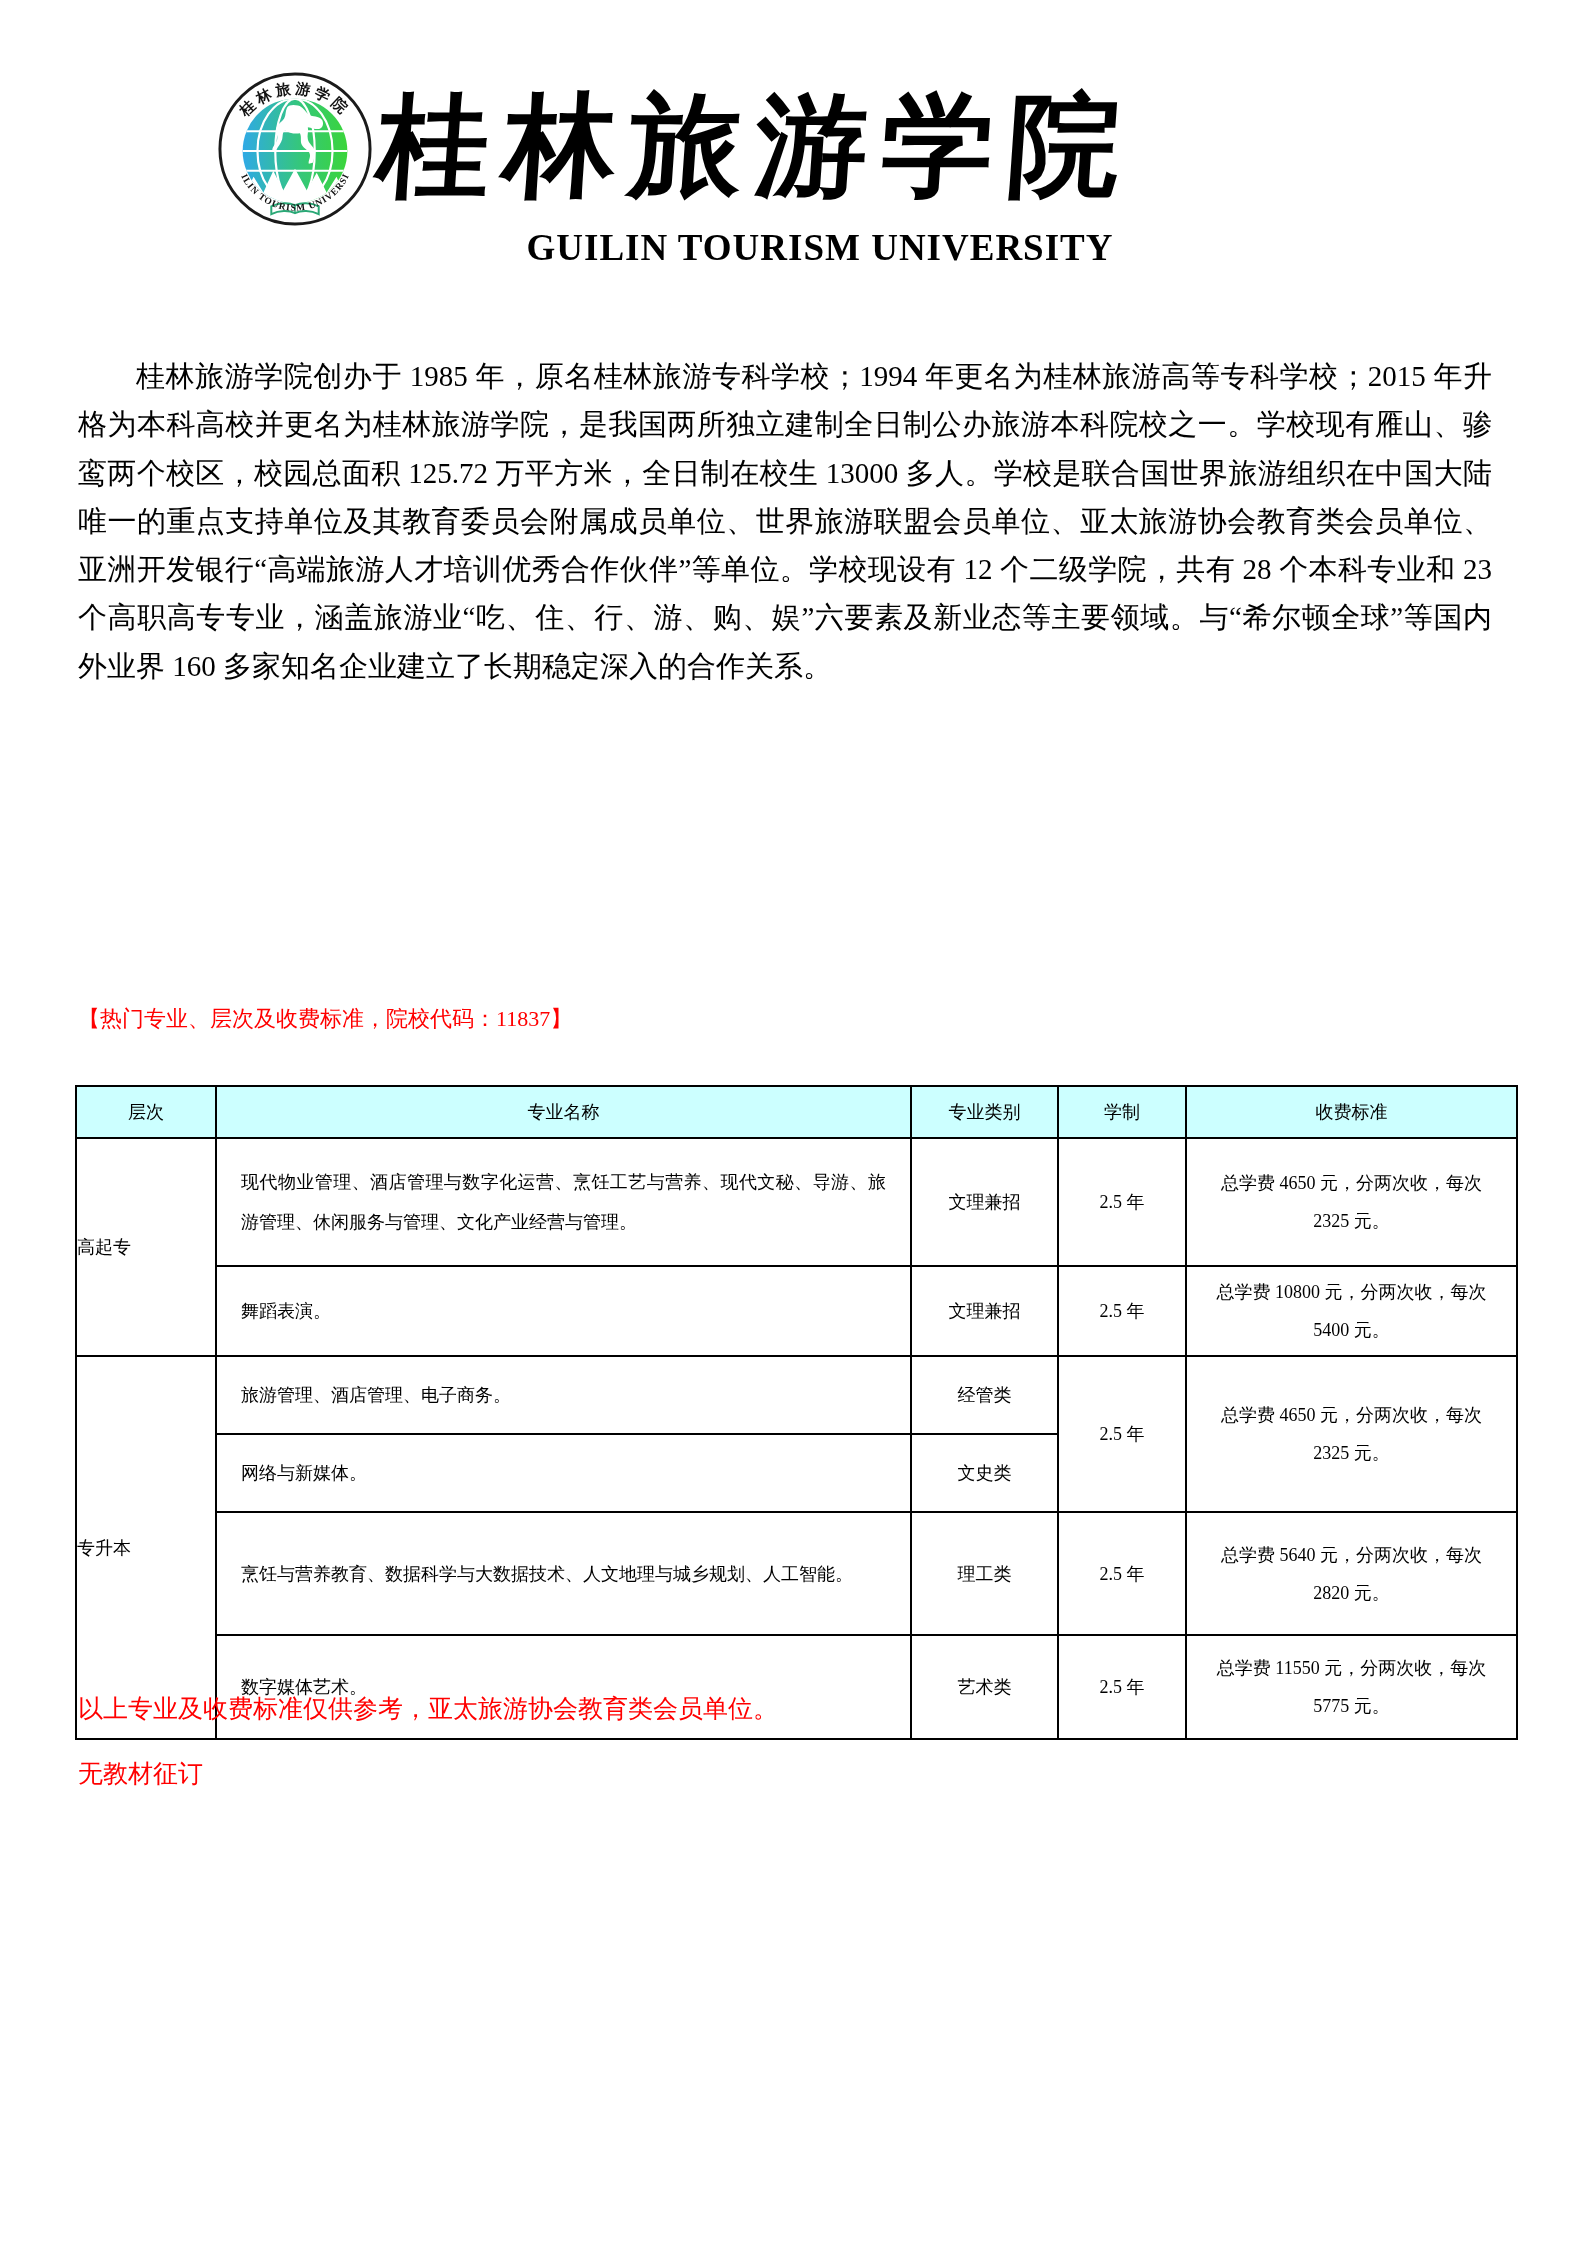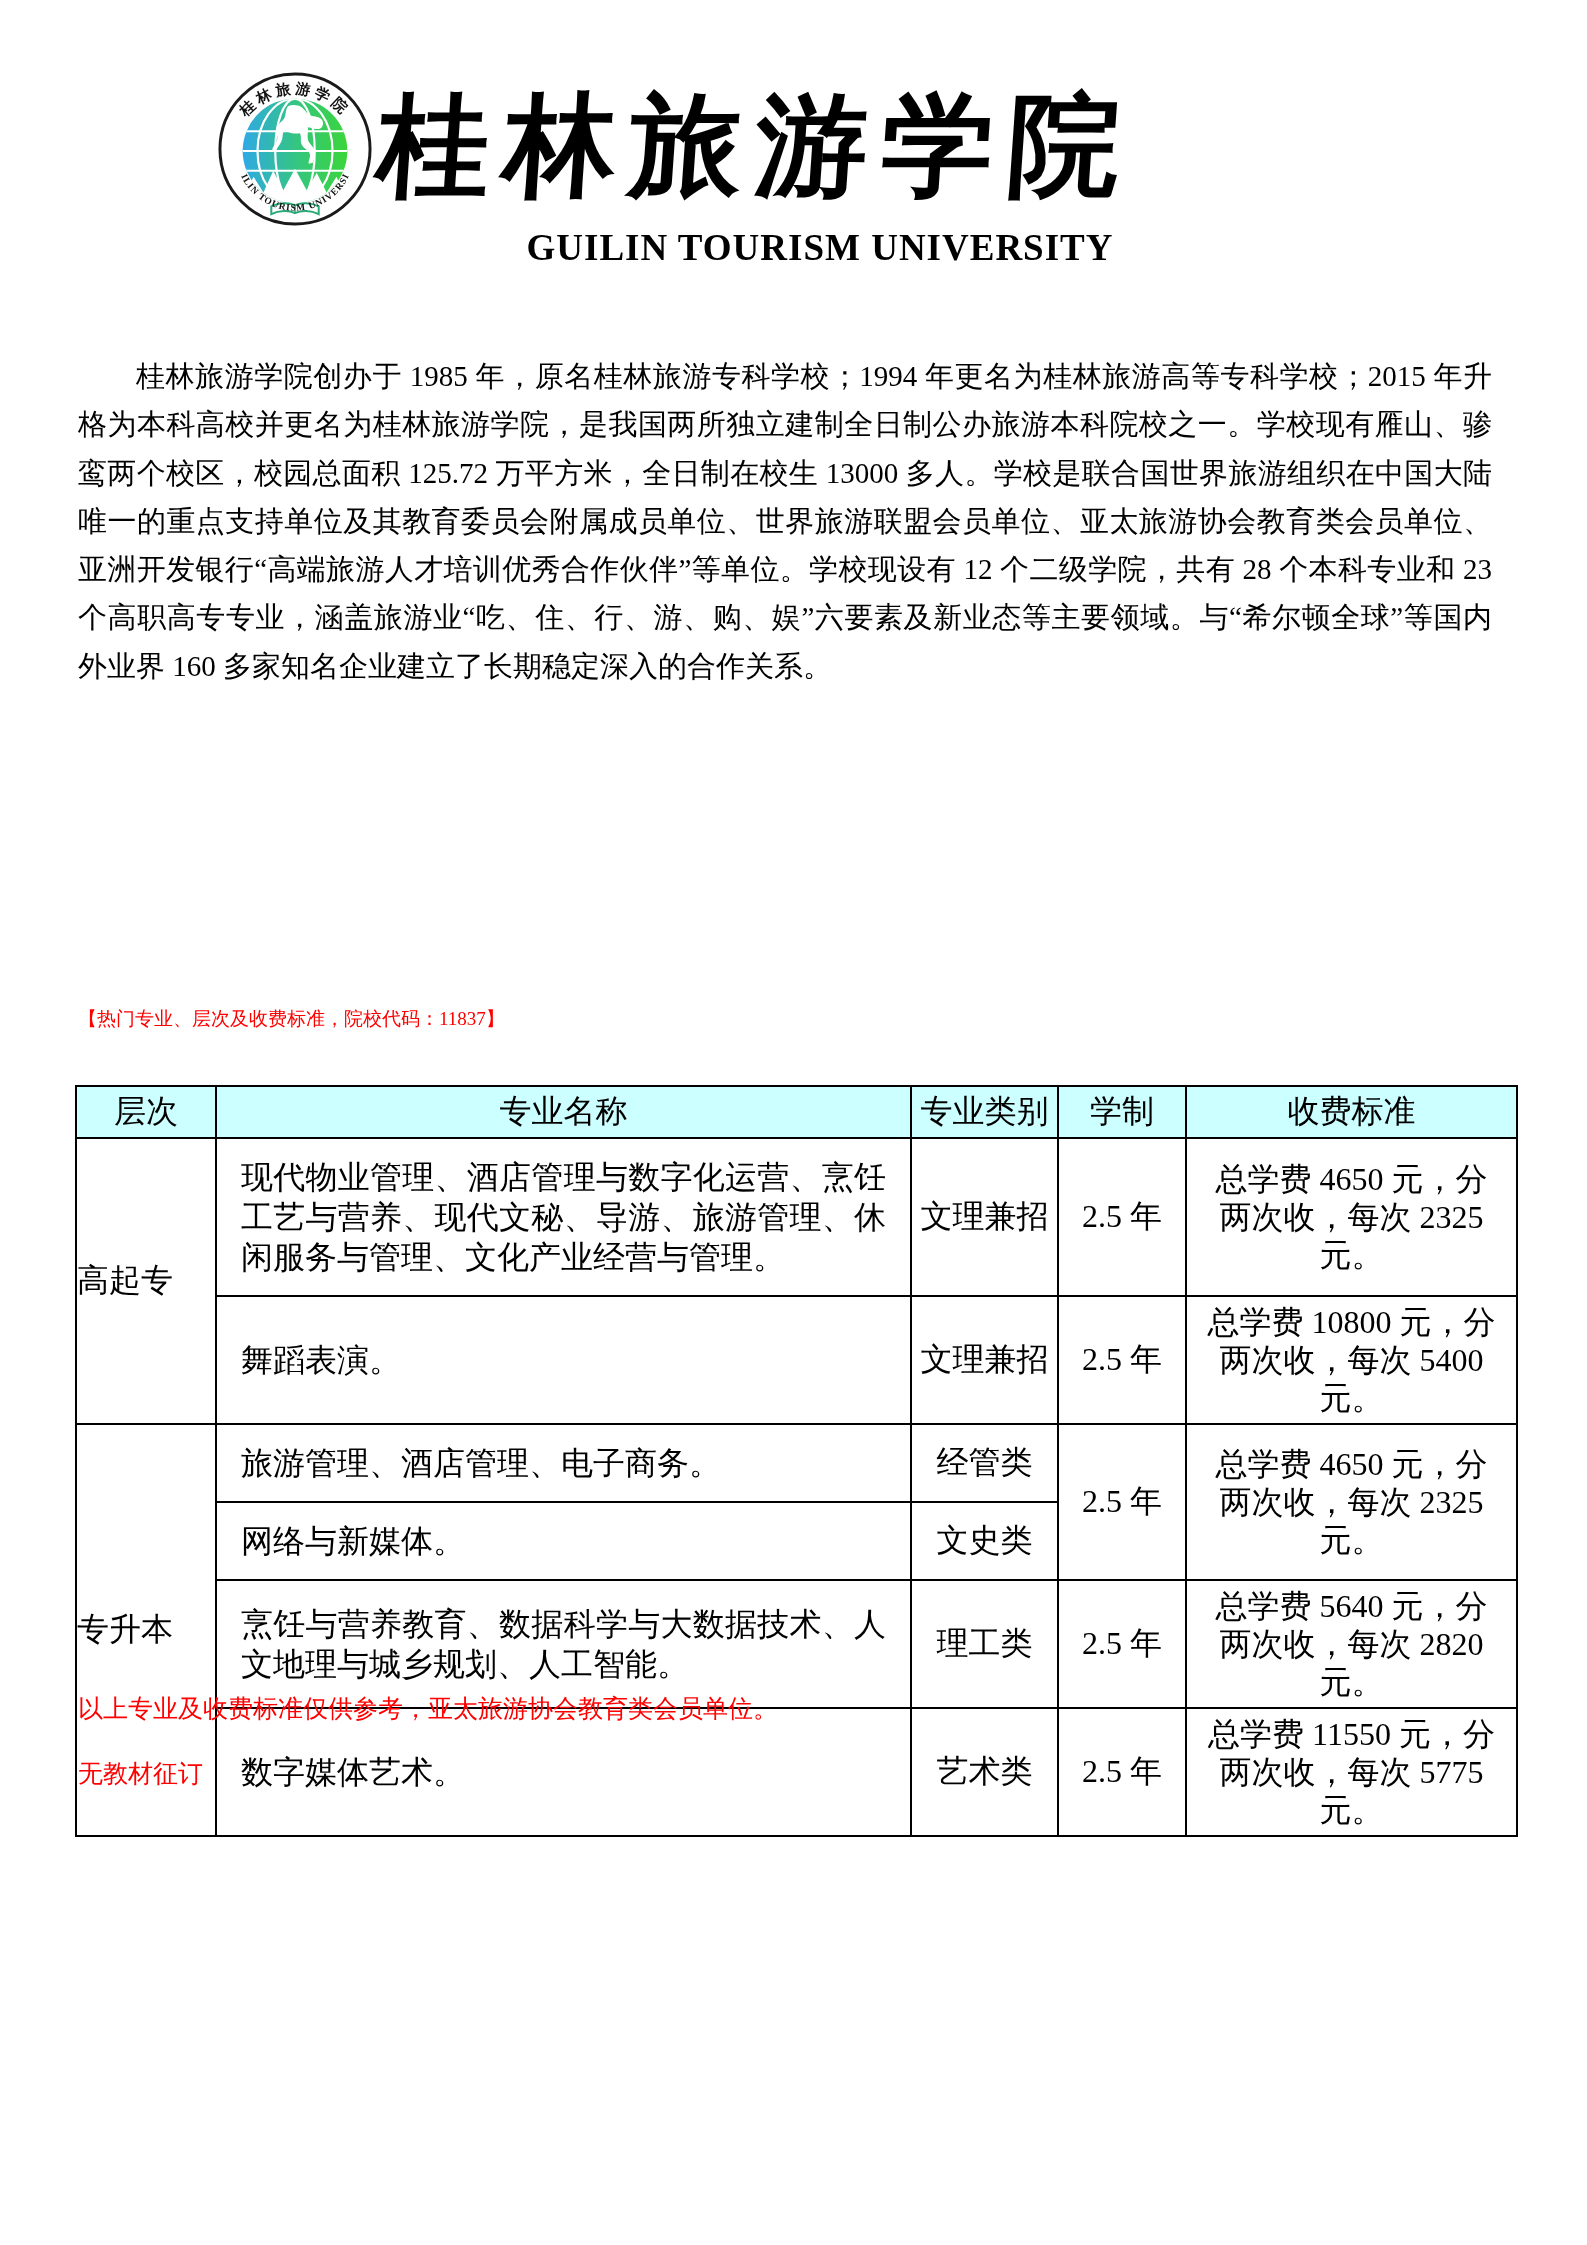--- a/index.html
+++ b/index.html
@@ -31,28 +31,28 @@
   .intro {
     position: absolute; left: 78px; top: 352px; width: 1414px;
     font-size: 29px; line-height: 48.3px;
     text-align: justify; text-justify: inter-ideograph;
     text-indent: 2em;
   }
 
   
   .section-heading {
     position: absolute; left: 78px; top: 1002px;
-    font-size: 19px; line-height: 34px; color: #ff0000;
+    font-size: 22px; line-height: 34px; color: #ff0000;
   }
 
   
   table.programs {
     position: absolute; left: 75px; top: 1085px; width: 1441px;
     border-collapse: collapse; table-layout: fixed;
-    font-size: 32px;
+    font-size: 18px;
   }
   table.programs th, table.programs td {
     border: 2px solid #000;
     vertical-align: middle;
   }
   table.programs th {
     background: #ccffff; font-weight: normal; text-align: center;
   }
   td.level { text-align: left; }
   td.major { text-align: justify; padding: 18px 24px; line-height: 40px; }

